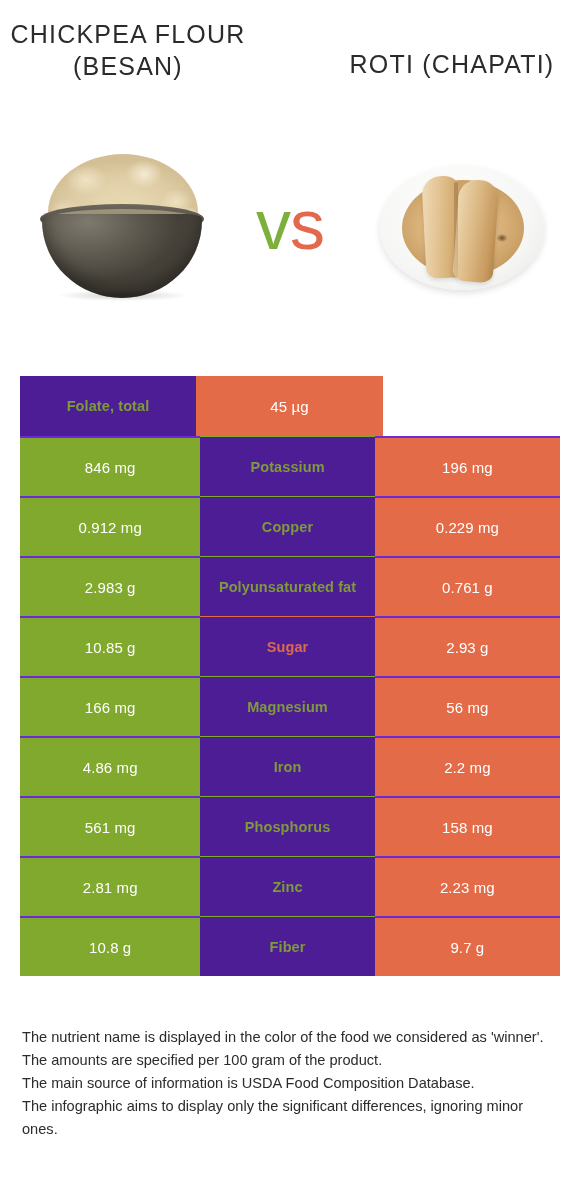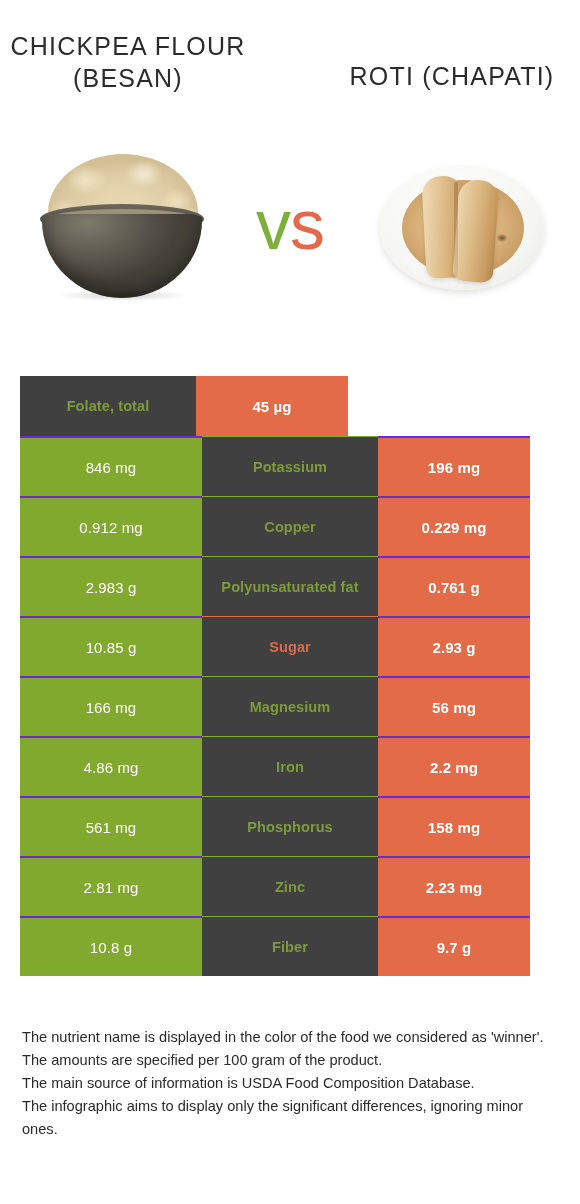--- a/index.html
+++ b/index.html
@@ -11,21 +11,21 @@
     width: 580px;
     height: 1204px;
     position: relative;
     font-family: "Liberation Sans", sans-serif;
     overflow: hidden;
   }
 
   
   .titles {
     position: absolute;
-    top: 12px; left: 0;
+    top: 0; left: 0;
     width: 580px;
     height: 135px;
   }
   .title {
     position: absolute;
     top: 18px;
     text-align: center;
     color: #2b2b2b;
     font-size: 25px;
     line-height: 32px;
@@ -186,29 +186,28 @@
     font-size: 15px;
     letter-spacing: 0.1px;
   }
   .cell-left {
     width: 182px;
     background: #80A92E;
     color: #ffffff;
   }
   .cell-mid {
     width: 176px;
-    background: #404040;
+    background: #4c1d95;
     font-weight: bold;
     font-size: 14.5px;
   }
   .cell-right {
-    width: 152px;
+    width: 187px;
     background: #E36B47;
     color: #ffffff;
-    font-weight: bold;
   }
   .row + .row .cell-left,
   .row + .row .cell-right { border-top: 2px solid #6d28d9; }
   .row + .row .cell-mid   { border-top: 1px solid #80A92E; }
   .row + .row.row-red .cell-mid { border-top: 1px solid #E36B47; }
   .row-green .cell-mid { color: #7D9B38; }
   .row-red   .cell-mid { color: #DC6A4C; }
 
   
   .footer {

